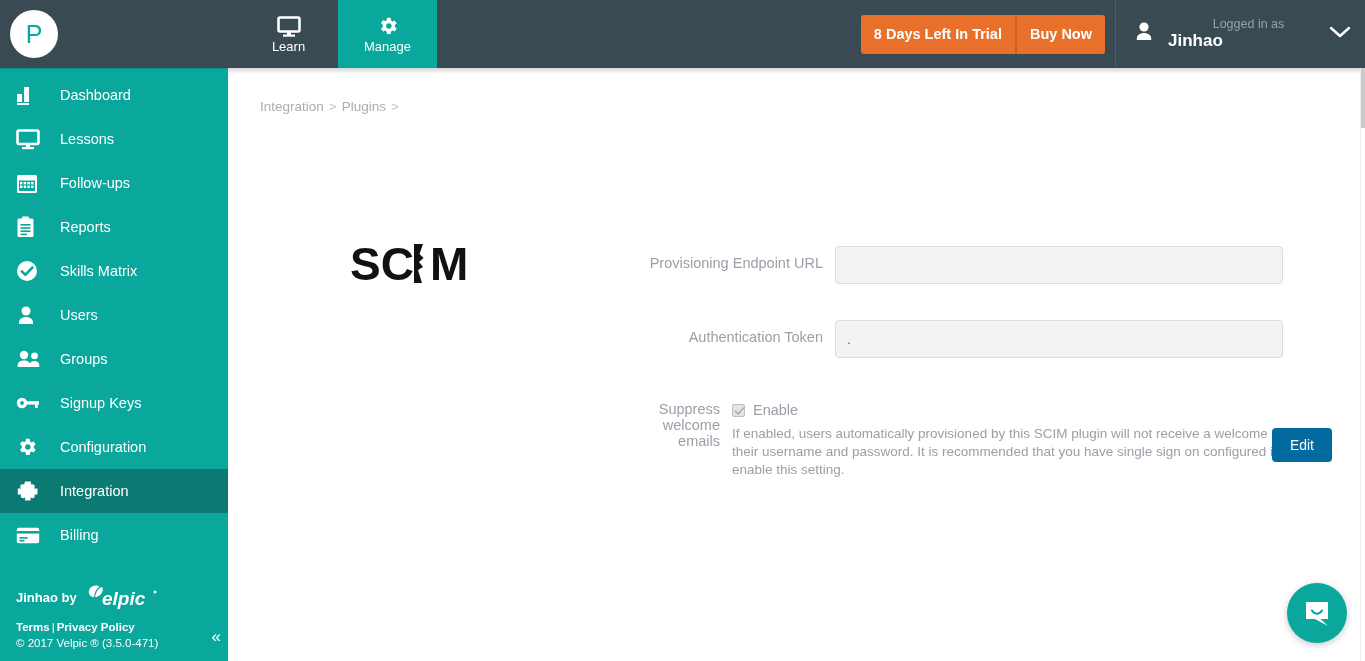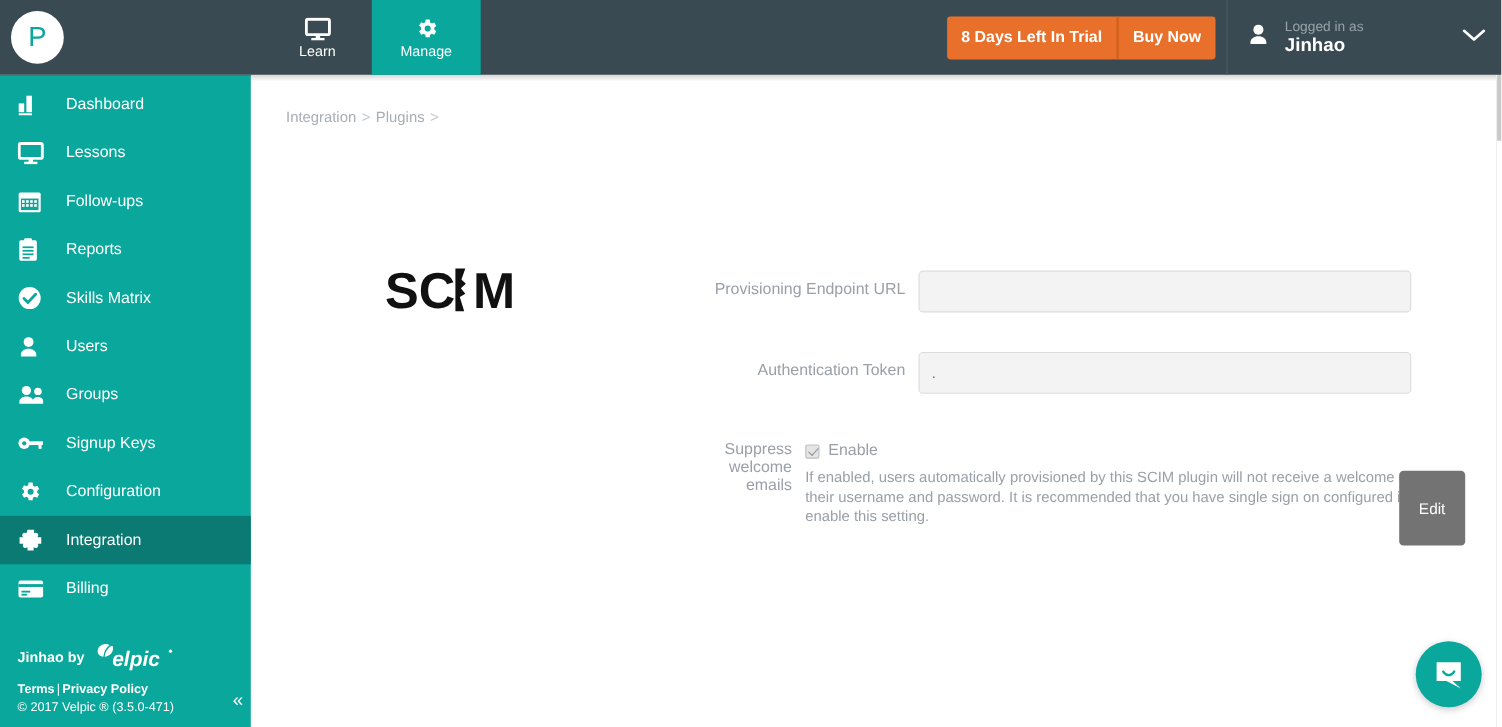--- a/index.html
+++ b/index.html
@@ -70,21 +70,21 @@
 
   .userbox {
     width: 250px; height: 68px;
     border-left: 1px solid #4d5c64;
     display: flex; align-items: center;
     padding: 0 14px 0 18px;
     cursor: pointer;
   }
   .user-icon { margin-right: 14px; }
   .user-text { flex: 1; line-height: 1.15; }
-  .user-label { font-size: 12.5px; color: #96a2a8; }
+  .user-label { font-size: 12.5px; color: #96a2a8; text-align: center; }
   .user-name  { font-size: 17px; color: #ffffff; font-weight: bold; }
   .user-caret { color: #ffffff; }
 
   
   .sidebar {
     position: absolute; top: 68px; left: 0;
     width: 228px; height: 593px;
     background: #0aa79c;
     color: #ffffff;
     display: flex; flex-direction: column;
@@ -181,23 +181,23 @@
   .check-label { font-size: 14.5px; color: #9aa0a8; }
   .help-text {
     margin-top: 7px; width: 608px;
     font-size: 13.5px; line-height: 18px; color: #9aa0a8;
   }
 
   .edit-row {
     position: absolute; top: 360px; right: 33px;
   }
   .btn-edit {
-    background: #737373; color: #ffffff;
+    background: #0369a1; color: #ffffff;
     border: none; border-radius: 4px;
-    padding: 26px 18px; font-size: 14px;
+    padding: 9px 18px; font-size: 14px;
     font-family: "Liberation Sans", sans-serif;
     cursor: pointer;
   }
 
   .scrollbar-track {
     position: absolute; top: 0; right: 0;
     width: 5px; height: 593px; background: #ffffff;
     border-left: 1px solid #eeeeee;
   }
   .scrollbar-thumb {

